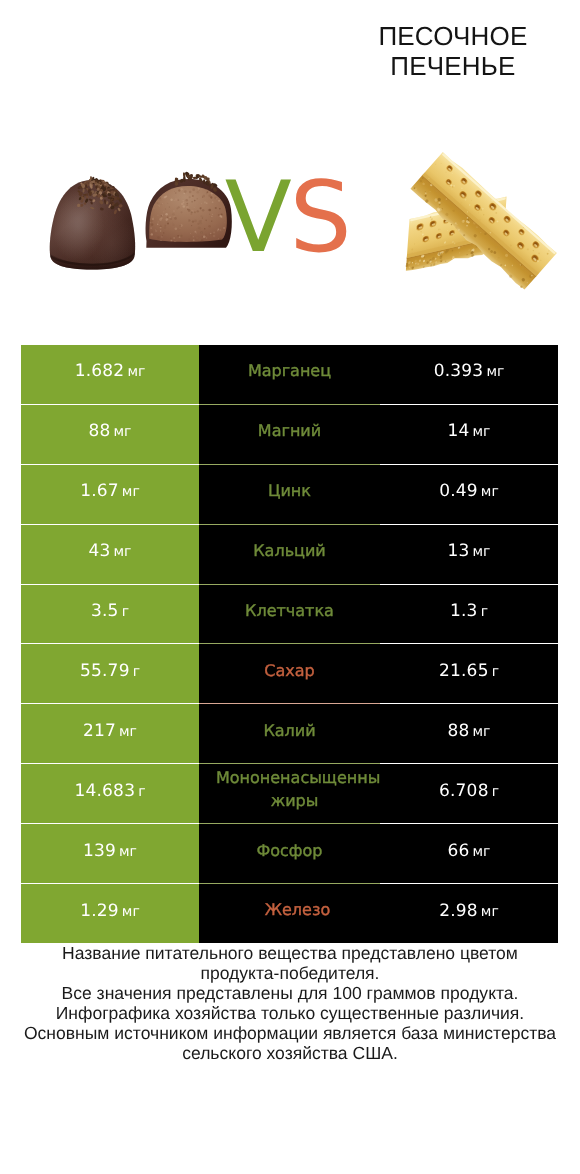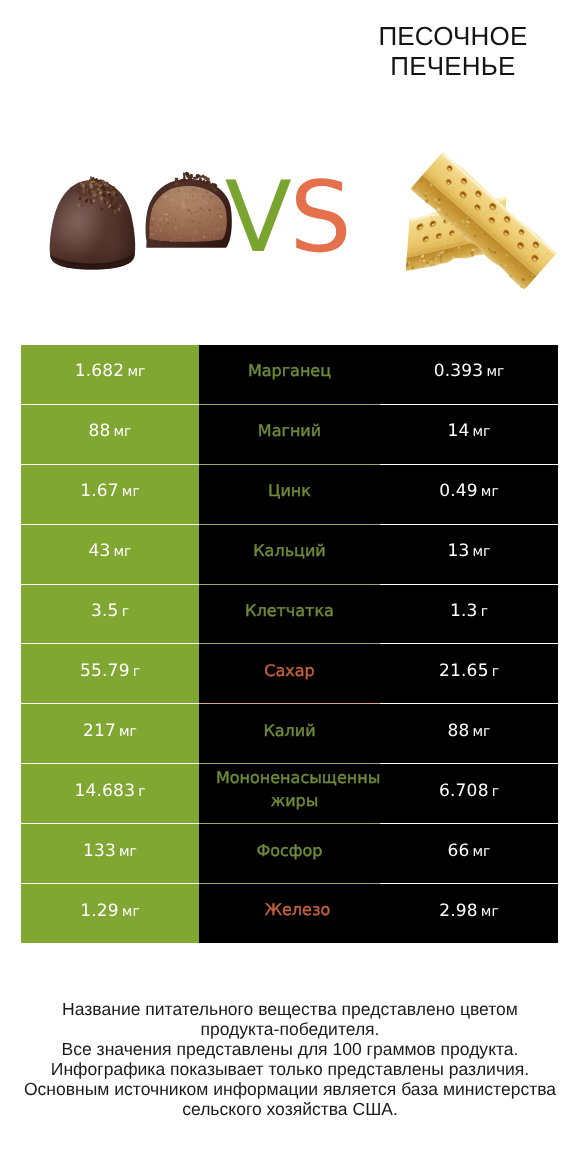--- a/index.html
+++ b/index.html
@@ -45,21 +45,21 @@
   #compare-table tr:last-child td.nutrient-cell{border-bottom-color:transparent;padding-left:16px;}
   td.nutrient-cell{overflow:hidden;}
   td.nutrient-cell span{display:inline-block;transform:translateY(-3px);}
   td.nutrient-cell span.clipped{white-space:nowrap;}
   td.nutrient-cell.win-left{color:#6f8b39;-webkit-text-stroke:0.4px #6f8b39;}
   td.nutrient-cell.win-right{color:#c4613f;-webkit-text-stroke:0.4px #c4613f;}
   .value-number{font-size:17px;letter-spacing:.2px;}
   .value-unit{font-size:14px;margin-left:3px;}
 
   
-  #footnote{position:absolute;left:0px;top:999px;width:580px;text-align:center;
+  #footnote{position:absolute;left:0px;top:943px;width:580px;text-align:center;
             font-family:"Liberation Sans",sans-serif;
             font-size:17.55px;line-height:20px;color:#1a1a1a;}
 </style>
 </head>
 <body>
 
 <div class="page">
 
 
   <div class="product-title" id="title-right">
@@ -952,34 +952,34 @@
           <td class="value-cell-left"><span class="value-number">217</span><span class="value-unit">мг</span></td>
           <td class="nutrient-cell win-left"><span>Калий</span></td>
           <td class="value-cell-right"><span class="value-number">88</span><span class="value-unit">мг</span></td>
         </tr>
         <tr>
           <td class="value-cell-left"><span class="value-number">14.683</span><span class="value-unit">г</span></td>
           <td class="nutrient-cell win-left"><span><span class="clipped" style="margin-left: 16.9802px;">Мононенасыщенные</span><br>жиры</span></td>
           <td class="value-cell-right"><span class="value-number">6.708</span><span class="value-unit">г</span></td>
         </tr>
         <tr>
-          <td class="value-cell-left"><span class="value-number">133</span><span class="value-unit">мг</span></td>
+          <td class="value-cell-left"><span class="value-number">139</span><span class="value-unit">мг</span></td>
           <td class="nutrient-cell win-left"><span>Фосфор</span></td>
           <td class="value-cell-right"><span class="value-number">66</span><span class="value-unit">мг</span></td>
         </tr>
         <tr>
           <td class="value-cell-left"><span class="value-number">1.29</span><span class="value-unit">мг</span></td>
           <td class="nutrient-cell win-right"><span>Железо</span></td>
           <td class="value-cell-right"><span class="value-number">2.98</span><span class="value-unit">мг</span></td>
         </tr>
       </tbody>
   </table>
 
   <div id="footnote">
       <div>Название питательного вещества представлено цветом</div>
       <div>продукта-победителя.</div>
       <div>Все значения представлены для 100 граммов продукта.</div>
-      <div>Инфографика показывает только представлены различия.</div>
+      <div>Инфографика хозяйства только существенные различия.</div>
       <div>Основным источником информации является база министерства</div>
       <div>сельского хозяйства США.</div>
     </div>
 
 </div>
 
 </body></html>

